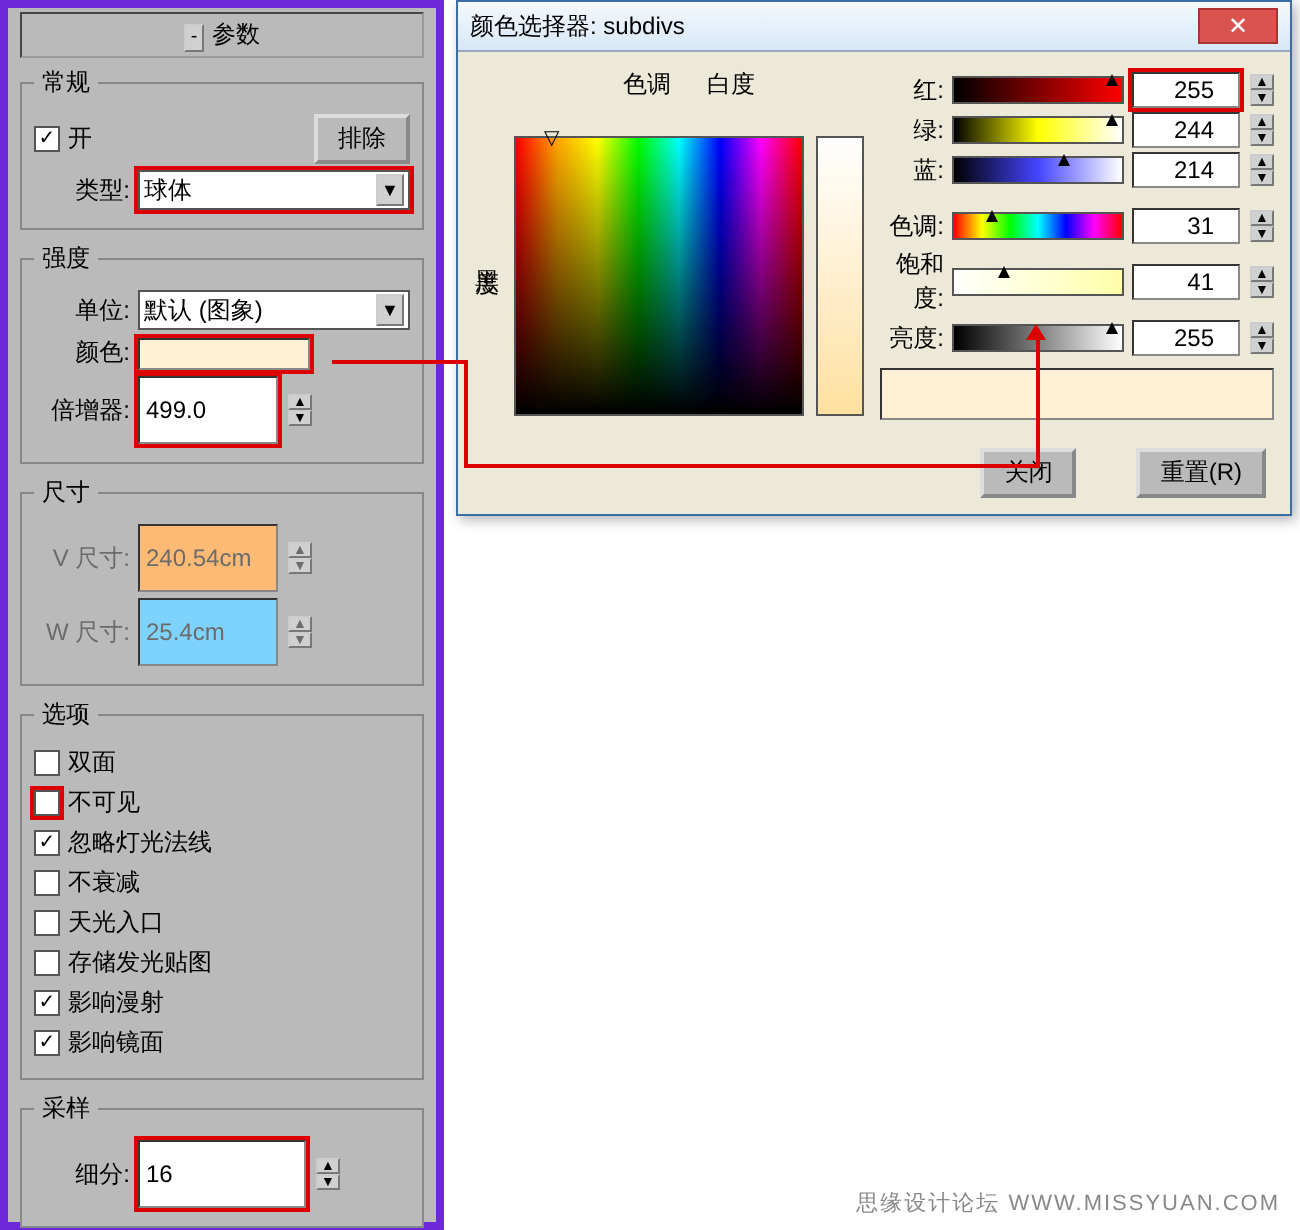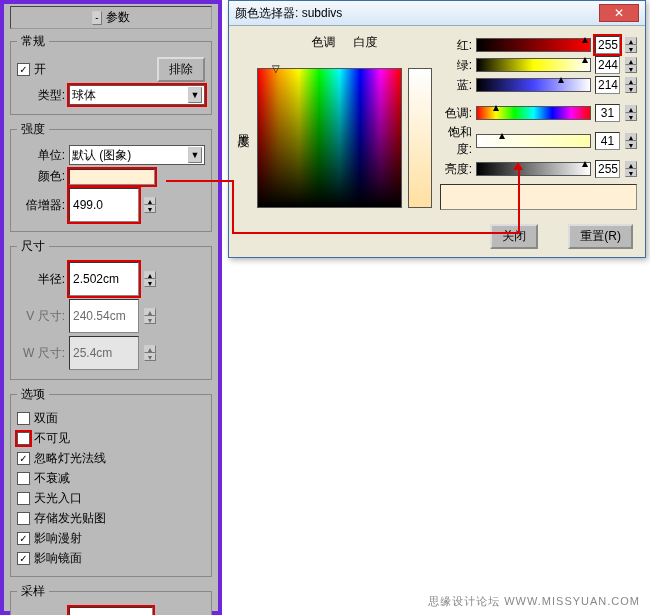--- a/index.html
+++ b/index.html
@@ -33,21 +33,21 @@
 .srow { display: flex; align-items: center; gap: 4px; margin: 2px 0; }
 .srow .sl { text-align: right; width: 32px; }
 .gradient { height: 14px; flex: 1; border: 1px solid #555; position: relative; }
 .tick { position: absolute; right: 2px; top: -2px; width: 0; height: 0; border-left: 3px solid transparent; border-right: 3px solid transparent; border-bottom: 6px solid #000; }
 .grad-red { background: linear-gradient(to right, #000, #f00); }
 .grad-green { background: linear-gradient(to right, #000, #ff0, #fff); }
 .grad-blue { background: linear-gradient(to right, #000, #44f, #fff); }
 .grad-hue { background: linear-gradient(to right, red, yellow, lime, cyan, blue, magenta, red); }
 .grad-sat { background: linear-gradient(to right, #fff, #ffa); }
 .grad-val { background: linear-gradient(to right, #000, #fff); }
-.nbox { background: #fff; border: 1px inset #888; width: 25px; padding: 1px 2px; text-align: center; }
+.nbox { background: #fff; border: 1px inset #888; width: 54px; padding: 1px 12px; text-align: right; }
 .bigswatch { height: 26px; background: #FFF0D6; border: 1px inset #888; margin: 6px 0; }
 .cw-buttons { display: flex; justify-content: flex-end; gap: 30px; padding: 0 12px 8px 12px; }
 .redline-h { position: absolute; border-top: 2px solid #d00; }
 .redline-v { position: absolute; border-left: 2px solid #d00; }
 .arrowhead { position: absolute; width: 0; height: 0; border-left: 5px solid transparent; border-right: 5px solid transparent; border-bottom: 8px solid #d00; }
 .watermark { position: absolute; right: 10px; bottom: 6px; color: #888; font-size: 11px; letter-spacing: 1px; }
 .collapse { display:inline-block; width:10px; text-align:center; border:1px outset #ccc; background:#d0d0d0; font-size:10px; line-height:12px; margin-right:4px; }
 </style>
 </head>
 <body>
@@ -90,39 +90,31 @@
       <span class="numbox redbox">499.0</span>
       <span class="spinner">
           <span>▲</span>
           <span>▼</span>
         </span>
     </div>
   </fieldset>
 
   <fieldset>
     <legend>尺寸</legend>
-    <div class="row">
-      <span class="lbl">半径:</span>
-      <span class="numbox redbox">2.502cm</span>
-      <span class="spinner">
-          <span>▲</span>
-          <span>▼</span>
-        </span>
-    </div>
     <div class="row dim">
       <span class="lbl">V 尺寸:</span>
-      <span class="numbox" style="background:#ffffff">240.54cm</span>
+      <span class="numbox" style="background:#fdba74">240.54cm</span>
       <span class="spinner">
           <span>▲</span>
           <span>▼</span>
         </span>
     </div>
     <div class="row dim">
       <span class="lbl">W 尺寸:</span>
-      <span class="numbox" style="background:#e5e5e5">25.4cm</span>
+      <span class="numbox" style="background:#7dd3fc">25.4cm</span>
       <span class="spinner">
           <span>▲</span>
           <span>▼</span>
         </span>
     </div>
   </fieldset>
 
   <fieldset>
     <legend>选项</legend>
     <div class="row">

